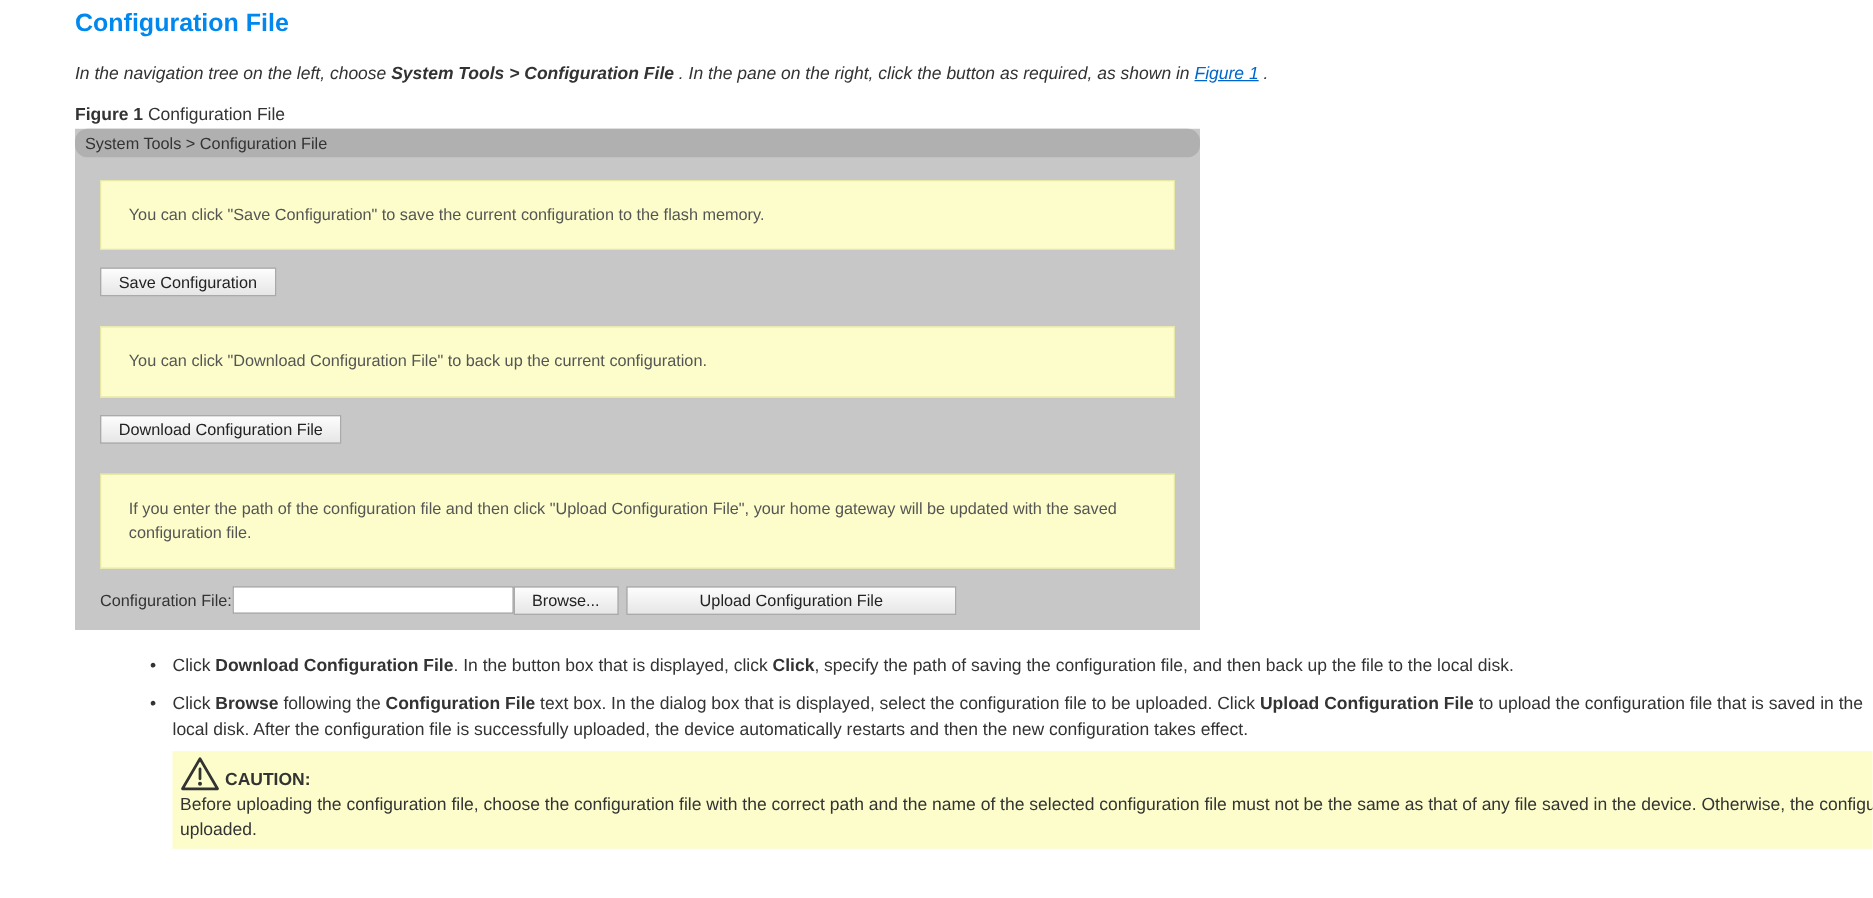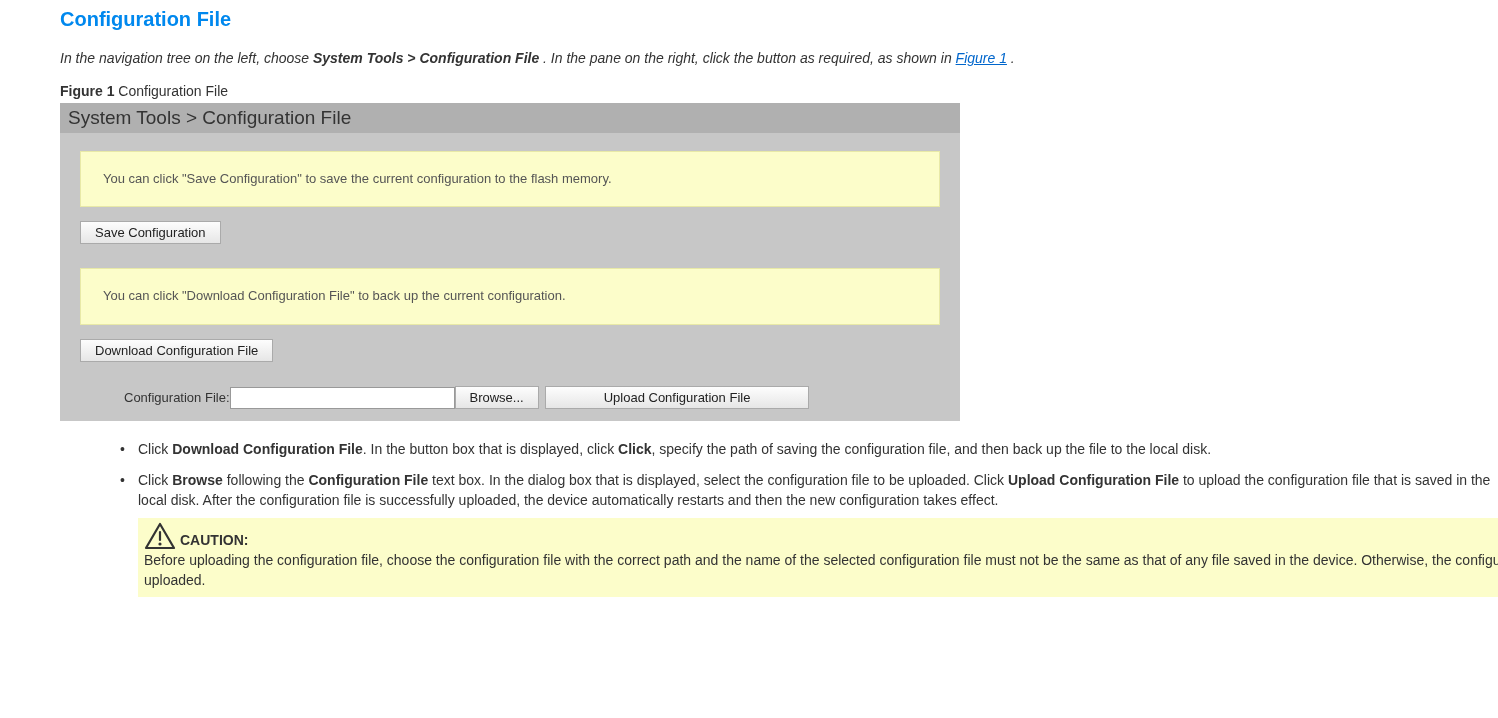--- a/index.html
+++ b/index.html
@@ -32,22 +32,23 @@
     margin: 0 0 4px 0;
   }
   .figcaption .figlabel { font-weight: bold; }
   .panel {
     width: 900px;
     background: #c7c7c7;
   }
   .panel-head {
     background: #b0b0b0;
     color: #333;
-    font-size: 19px;
+    font-size: 13px;
     padding: 4px 8px;
+    border-radius: 10px;
   }
   .panel-body {
     padding: 18px 10px 12px 20px;
     background: #c7c7c7;
   }
   .note {
     background: #fcfdca;
     border: 1px solid #e8e9a7;
     color: #555;
     padding: 18px 22px;
@@ -66,21 +67,20 @@
     cursor: pointer;
     margin-bottom: 24px;
   }
   .btn-wide { padding: 3px 58px; }
   .cfg-row {
     display: flex;
     align-items: center;
     gap: 0;
     font-size: 13px;
     color: #333;
-    margin-left: 44px;
   }
   .cfg-row input[type=text] {
     width: 225px;
     height: 22px;
     border: 1px solid #999;
     background: #fff;
     padding: 2px 4px;
     font-size: 13px;
   }
   .bullets {
@@ -143,20 +143,21 @@
   <div class="panel">
     <div class="panel-head">System Tools &gt; Configuration File</div>
     <div class="panel-body">
 
       <div class="note">You can click "Save Configuration" to save the current configuration to the flash memory.</div>
       <button class="btn">Save Configuration</button>
 
       <div class="note">You can click "Download Configuration File" to back up the current configuration.</div>
       <button class="btn">Download Configuration File</button>
 
+      <div class="note">If you enter the path of the configuration file and then click "Upload Configuration File", your home gateway will be updated with the saved configuration file.</div>
 
       <div class="cfg-row">
         <span>Configuration File:</span>
         <input type="text" style="">
         <button class="btn" style="margin-bottom:0;">Browse...</button>
         <button class="btn btn-wide" style="margin-bottom:0; margin-left:6px;">Upload Configuration File</button>
       </div>
 
     </div>
   </div>

